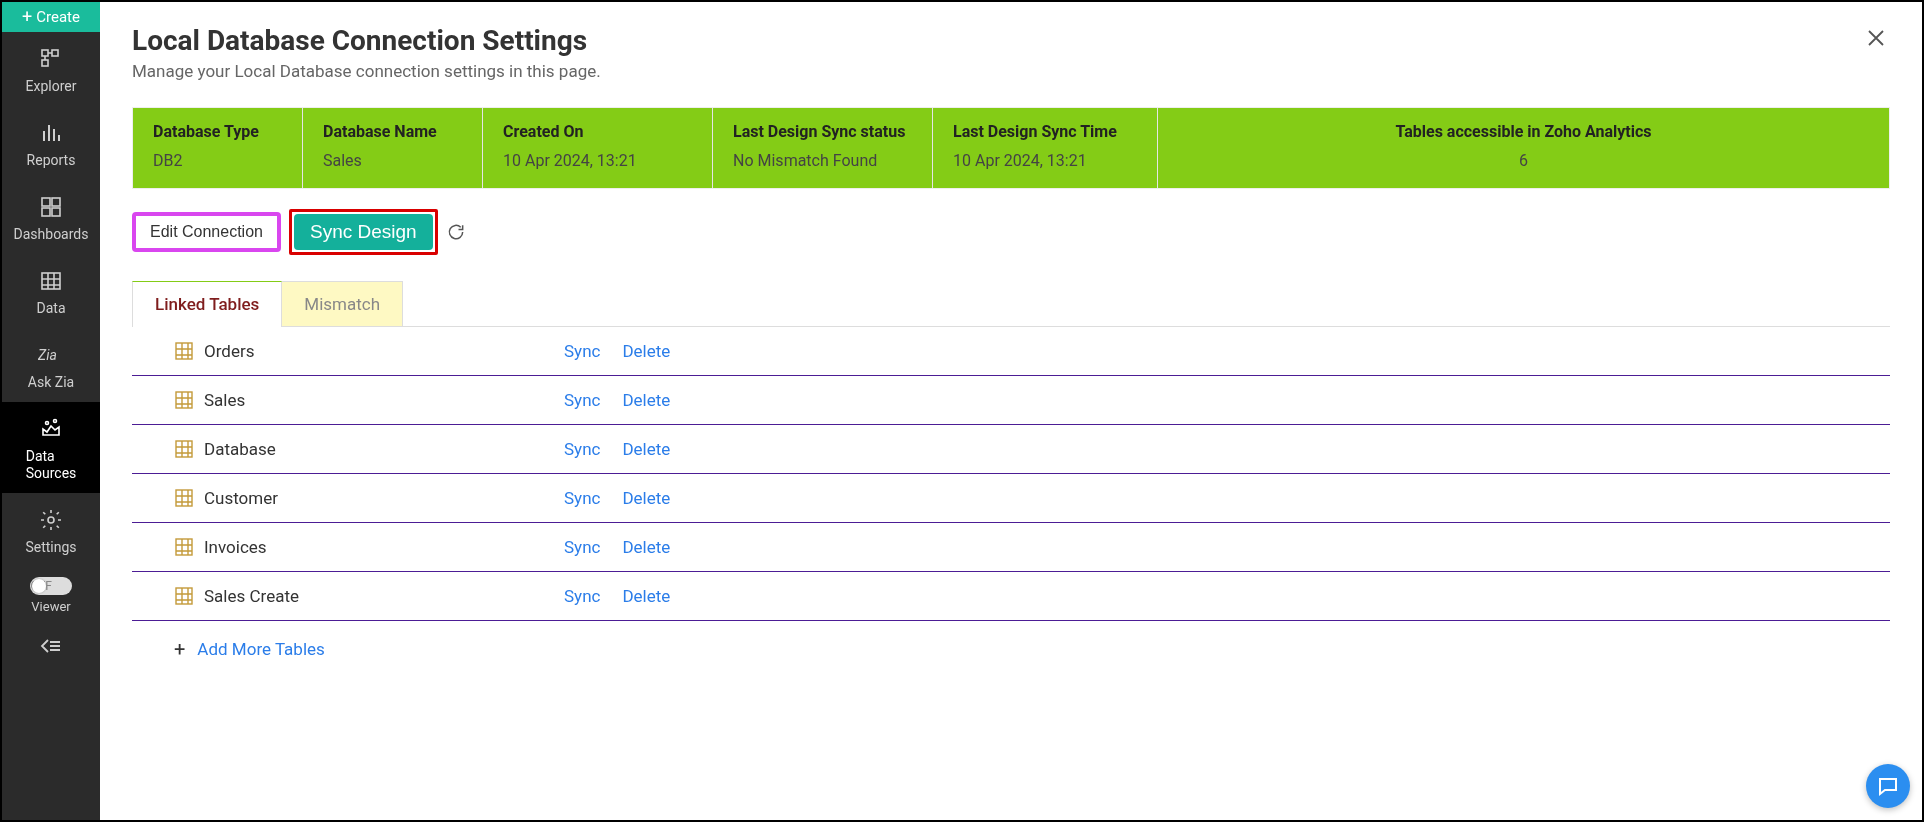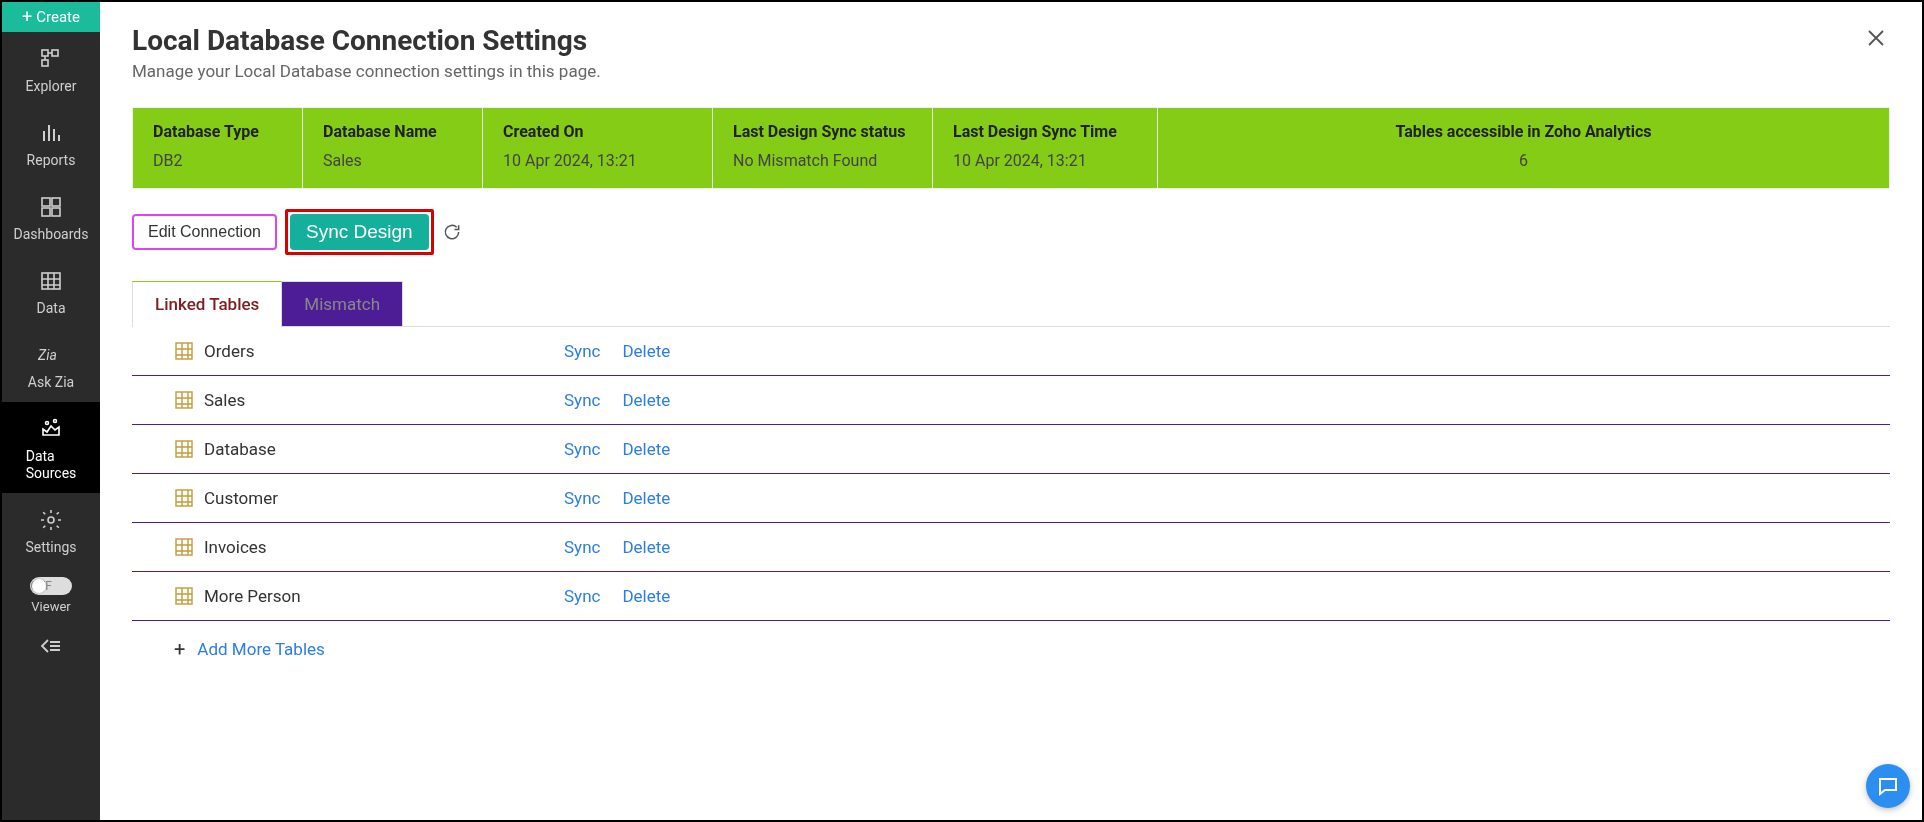--- a/index.html
+++ b/index.html
@@ -33,28 +33,28 @@
   .info-label { font-weight:700; font-size:16px; color:#222; }
   .info-value { margin-top:10px; font-size:16px; color:#444; }
   .ic-type { width:170px; }
   .ic-name { width:180px; }
   .ic-created { width:230px; }
   .ic-status { width:220px; }
   .ic-time { width:225px; }
 
   
   .action-row { margin-top: 20px; display:flex; align-items:center; gap:0; }
-  .edit-btn { border:2px solid #d946ef; background:#fff; padding:7px 14px; border-radius:4px; font-size:16px; cursor:pointer; color:#333; }
+  .edit-btn { border:4px solid #d946ef; background:#fff; padding:7px 14px; border-radius:4px; font-size:16px; cursor:pointer; color:#333; }
   .sync-wrap { border:3px solid #d90000; margin-left:8px; padding:2px; border-radius:2px; }
   .sync-btn { background:#14b09b; color:#fff; border:none; padding:7px 16px; border-radius:4px; font-size:19px; cursor:pointer; }
   .refresh-icon { margin-left:8px; color:#555; cursor:pointer; display:inline-flex; }
 
   
   .tabs { display:flex; margin-top: 26px; border-bottom:1px solid #ddd; }
-  .tab { padding:12px 22px; font-size:17px; cursor:pointer; background:#4c1d95; color:#888; border:1px solid #ddd; border-bottom:none; }
+  .tab { padding:12px 22px; font-size:17px; cursor:pointer; background:#fef9c3; color:#888; border:1px solid #ddd; border-bottom:none; }
   .tab.active { background:#fff; color:#7f1d1d; border-top:1px solid #84cc16; font-weight:500; margin-bottom:-1px; }
   .tab:not(.active) { border-left:none; }
 
   
   .table-list { margin-top:0; }
   .table-row { display:flex; align-items:center; padding: 14px 0 14px 42px; border-bottom:1px solid #4c1d95; }
   .table-row .ticon { width:20px; height:20px; margin-right:10px; flex-shrink:0; }
   .table-name { width: 360px; font-size:17px; color:#333; }
   .link { color:#2b7de9; font-size:17px; cursor:pointer; margin-right:22px; }
   .add-row { display:flex; align-items:center; padding: 18px 0 0 42px; gap:12px; }
@@ -277,21 +277,21 @@
       <span class="link">Sync</span>
       <span class="link">Delete</span>
     </div>
     <div class="table-row">
       <span class="ticon">
           <svg width="20" height="20" viewBox="0 0 20 20" fill="none" stroke="#c49a3a" stroke-width="1.4">
             <rect x="2" y="2" width="16" height="16"></rect>
             <path d="M2 8h16M2 14h16M8 2v16M14 2v16"></path>
           </svg>
         </span>
-      <span class="table-name">More Person</span>
+      <span class="table-name">Sales Create</span>
       <span class="link">Sync</span>
       <span class="link">Delete</span>
     </div>
 
     <div class="add-row">
       <span class="add-plus">+</span>
       <span class="add-link">Add More Tables</span>
     </div>
   </div>
 

